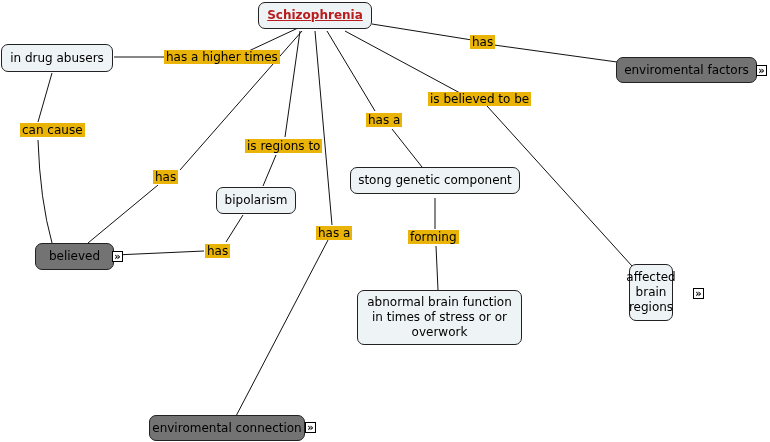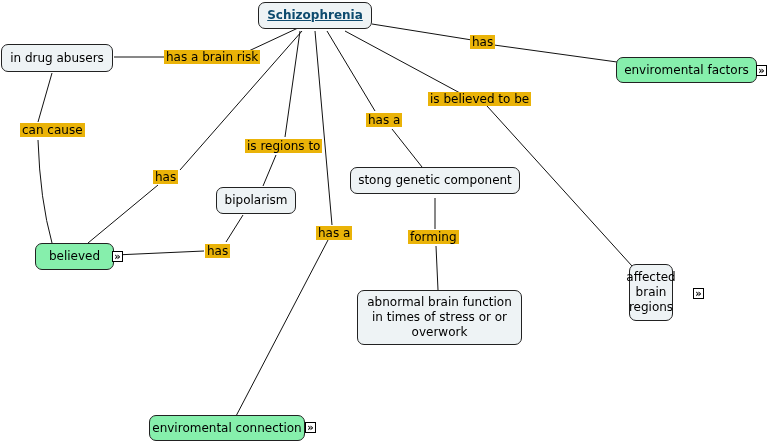--- a/index.html
+++ b/index.html
@@ -1,20 +1,20 @@
 <!DOCTYPE html>
 <html><head>
 <meta charset="utf-8">
 <style>
   html,body{margin:0;padding:0;background:#fff;}
   body{width:770px;height:442px;position:relative;overflow:hidden;font-family:"DejaVu Sans","Liberation Sans",sans-serif;font-size:12px;color:#000;}
   svg.links{position:absolute;left:0;top:0;width:770px;height:442px;}
   .node{position:absolute;box-sizing:border-box;border:1px solid #222;border-radius:7px;background:#eef3f5;display:flex;align-items:center;justify-content:center;text-align:center;line-height:15px;white-space:pre-line;}
-  .node.yellow{background:#86efac;}
-  .root{color:#0c4a6e;font-weight:bold;text-decoration:underline;}
+  .node.yellow{background:#737373;}
+  .root{color:#b91c1c;font-weight:bold;text-decoration:underline;}
   .label{position:absolute;background:#eab308;padding:0 2px;line-height:14px;white-space:nowrap;}
   .expand{position:absolute;width:11px;height:11px;border:1px solid #000;background:#fff;font-size:10px;line-height:10px;text-align:center;font-weight:bold;box-sizing:border-box;}
 </style>
 </head>
 <body>
 
 <svg class="links">
   <g stroke="#111" stroke-width="1" fill="none">
     <line x1="298" y1="28" x2="238" y2="56"></line>
     <line x1="165" y1="57" x2="114" y2="57"></line>
@@ -76,21 +76,21 @@
 brain
 regions</span>
 </div>
 <div class="expand" style="left:693px;top:288px;">»</div>
 
 <div class="node yellow" style="left:149px;top:415px;width:156px;height:26px;">
   <span>enviromental connection</span>
 </div>
 <div class="expand" style="left:305px;top:422px;">»</div>
 
-<div class="label" style="left:164px;top:50px;">has a brain risk</div>
+<div class="label" style="left:164px;top:50px;">has a higher times</div>
 <div class="label" style="left:470px;top:35px;">has</div>
 <div class="label" style="left:20px;top:123px;">can cause</div>
 <div class="label" style="left:153px;top:170px;">has</div>
 <div class="label" style="left:245px;top:139px;">is regions to</div>
 <div class="label" style="left:366px;top:113px;">has a</div>
 <div class="label" style="left:428px;top:92px;">is believed to be</div>
 <div class="label" style="left:316px;top:226px;">has a</div>
 <div class="label" style="left:205px;top:244px;">has</div>
 <div class="label" style="left:408px;top:230px;">forming</div>
 

